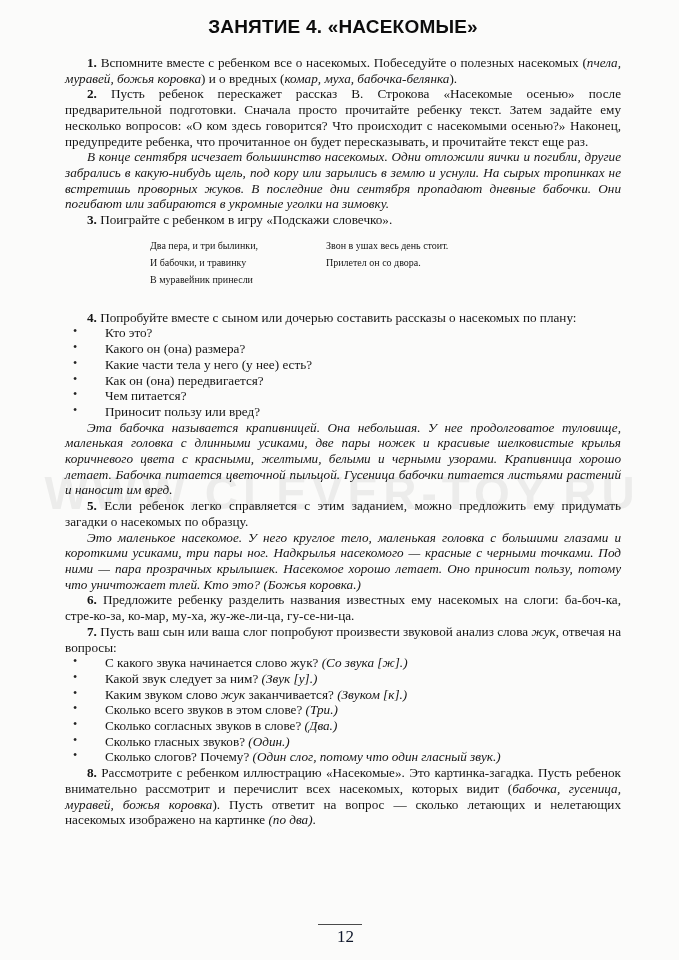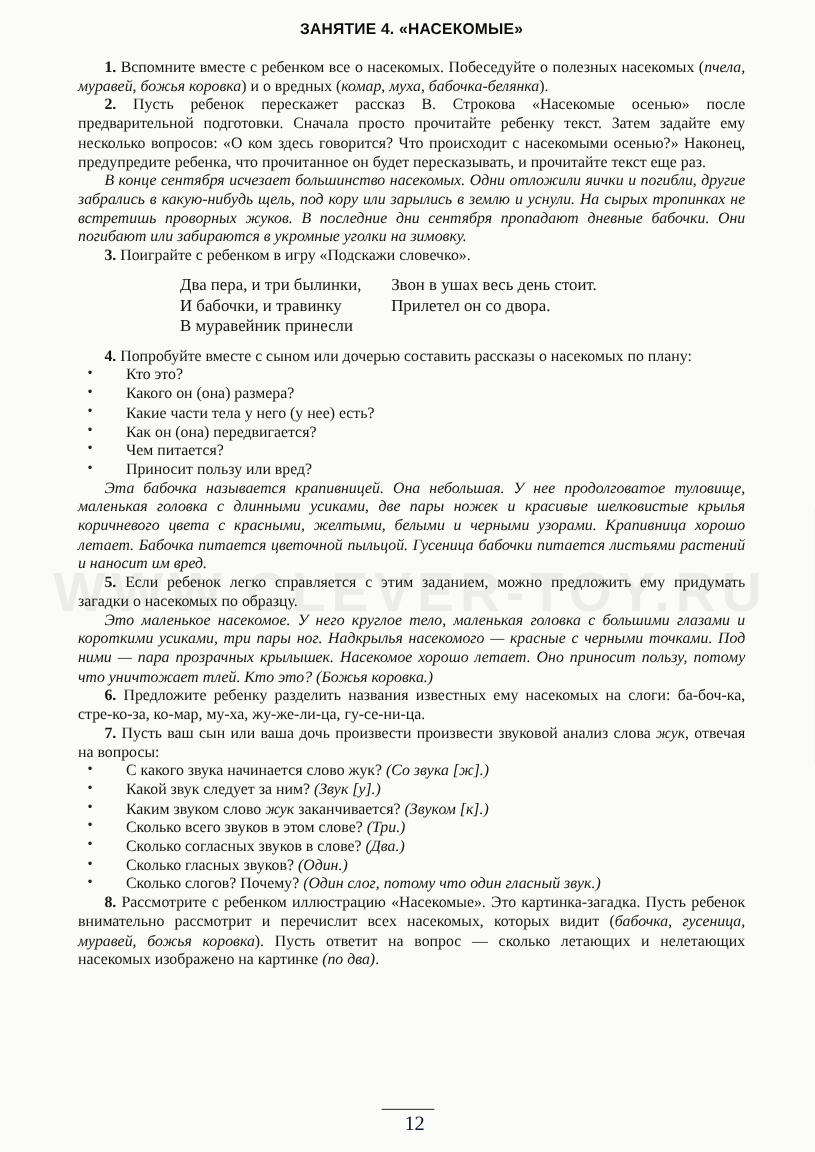--- a/index.html
+++ b/index.html
@@ -3,27 +3,27 @@
 <meta charset="utf-8">
 <style>
   html,body{margin:0;padding:0;background:#e9e9e9;}
   .page{
     width:679px;height:960px;background:#fbfbfa;position:relative;overflow:hidden;
     margin:0 auto;box-sizing:border-box;
     font-family:"Liberation Serif", serif;color:#141414;
   }
   .content{position:absolute;left:65px;top:16px;width:556px;z-index:1;}
   .doc-title{
-    font-family:"Liberation Sans", sans-serif;font-weight:bold;font-size:13px;
+    font-family:"Liberation Sans", sans-serif;font-weight:bold;font-size:19px;
     text-align:center;margin:0 0 17px 0;letter-spacing:.2px;color:#0d0d0d;
   }
   .para{margin:0;font-size:13.2px;line-height:15.7px;text-align:justify;text-indent:22px;}
   .b{font-weight:bold;}
   .i{font-style:italic;}
-  .poem{display:flex;margin:9px 0 8px 85px;font-size:14px;line-height:17px;text-align:left;}
+  .poem{display:flex;margin:9px 0 22px 85px;font-size:10px;line-height:17px;text-align:left;}
   .poem-col{white-space:nowrap;}
   .poem-col.first{width:176px;}
   .bullet-item{position:relative;padding-left:40px;font-size:13.2px;line-height:15.7px;text-align:left;}
   .bullet-dot{position:absolute;left:8px;top:-1px;font-size:12px;color:#222;}
   .watermark{
     position:absolute;top:466px;left:-8px;width:700px;text-align:center;z-index:0;
     font-family:"Liberation Sans", sans-serif;font-weight:bold;font-size:46px;
     letter-spacing:5px;color:rgba(110,110,110,0.10);white-space:nowrap;user-select:none;
   }
   .footer{position:absolute;bottom:13px;left:0;width:100%;text-align:center;z-index:1;}
@@ -59,21 +59,21 @@
         <div class="bullet-item"><span class="bullet-dot">•</span><span>Какого он (она) размера?</span></div>
         <div class="bullet-item"><span class="bullet-dot">•</span><span>Какие части тела у него (у нее) есть?</span></div>
         <div class="bullet-item"><span class="bullet-dot">•</span><span>Как он (она) передвигается?</span></div>
         <div class="bullet-item"><span class="bullet-dot">•</span><span>Чем питается?</span></div>
         <div class="bullet-item"><span class="bullet-dot">•</span><span>Приносит пользу или вред?</span></div>
       </div>
       <p class="para"><span class="i">Эта бабочка называется крапивницей. Она небольшая. У нее продолговатое туловище, маленькая головка с длинными усиками, две пары ножек и красивые шелковистые крылья коричневого цвета с красными, желтыми, белыми и черными узорами. Крапивница хорошо летает. Бабочка питается цветочной пыльцой. Гусеница бабочки питается листьями растений и наносит им вред.</span></p>
       <p class="para"><span class="b">5. </span><span>Если ребенок легко справляется с этим заданием, можно предложить ему придумать загадки о насекомых по образцу.</span></p>
       <p class="para"><span class="i">Это маленькое насекомое. У него круглое тело, маленькая головка с большими глазами и короткими усиками, три пары ног. Надкрылья насекомого — красные с черными точками. Под ними — пара прозрачных крылышек. Насекомое хорошо летает. Оно приносит пользу, потому что уничтожает тлей. Кто это? (Божья коровка.)</span></p>
       <p class="para"><span class="b">6. </span><span>Предложите ребенку разделить названия известных ему насекомых на слоги: ба-боч-ка, стре-ко-за, ко-мар, му-ха, жу-же-ли-ца, гу-се-ни-ца.</span></p>
-      <p class="para"><span class="b">7. </span><span>Пусть ваш сын или ваша дочь произвести произвести звуковой анализ слова </span><span class="i">жук</span><span>, отвечая на вопросы:</span></p>
+      <p class="para"><span class="b">7. </span><span>Пусть ваш сын или ваша слог попробуют произвести звуковой анализ слова </span><span class="i">жук</span><span>, отвечая на вопросы:</span></p>
       <div>
         <div class="bullet-item"><span class="bullet-dot">•</span><span>С какого звука начинается слово жук? </span><span class="i">(Со звука [ж].)</span></div>
         <div class="bullet-item"><span class="bullet-dot">•</span><span>Какой звук следует за ним? </span><span class="i">(Звук [у].)</span></div>
         <div class="bullet-item"><span class="bullet-dot">•</span><span>Каким звуком слово </span><span class="i">жук</span><span> заканчивается? </span><span class="i">(Звуком [к].)</span></div>
         <div class="bullet-item"><span class="bullet-dot">•</span><span>Сколько всего звуков в этом слове? </span><span class="i">(Три.)</span></div>
         <div class="bullet-item"><span class="bullet-dot">•</span><span>Сколько согласных звуков в слове? </span><span class="i">(Два.)</span></div>
         <div class="bullet-item"><span class="bullet-dot">•</span><span>Сколько гласных звуков? </span><span class="i">(Один.)</span></div>
         <div class="bullet-item"><span class="bullet-dot">•</span><span>Сколько слогов? Почему? </span><span class="i">(Один слог, потому что один гласный звук.)</span></div>
       </div>
       <p class="para"><span class="b">8. </span><span>Рассмотрите с ребенком иллюстрацию «Насекомые». Это картинка-загадка. Пусть ребенок внимательно рассмотрит и перечислит всех насекомых, которых видит (</span><span class="i">бабочка, гусеница, муравей, божья коровка</span><span>). Пусть ответит на вопрос — сколько летающих и нелетающих насекомых изображено на картинке </span><span class="i">(по два)</span><span>.</span></p>

